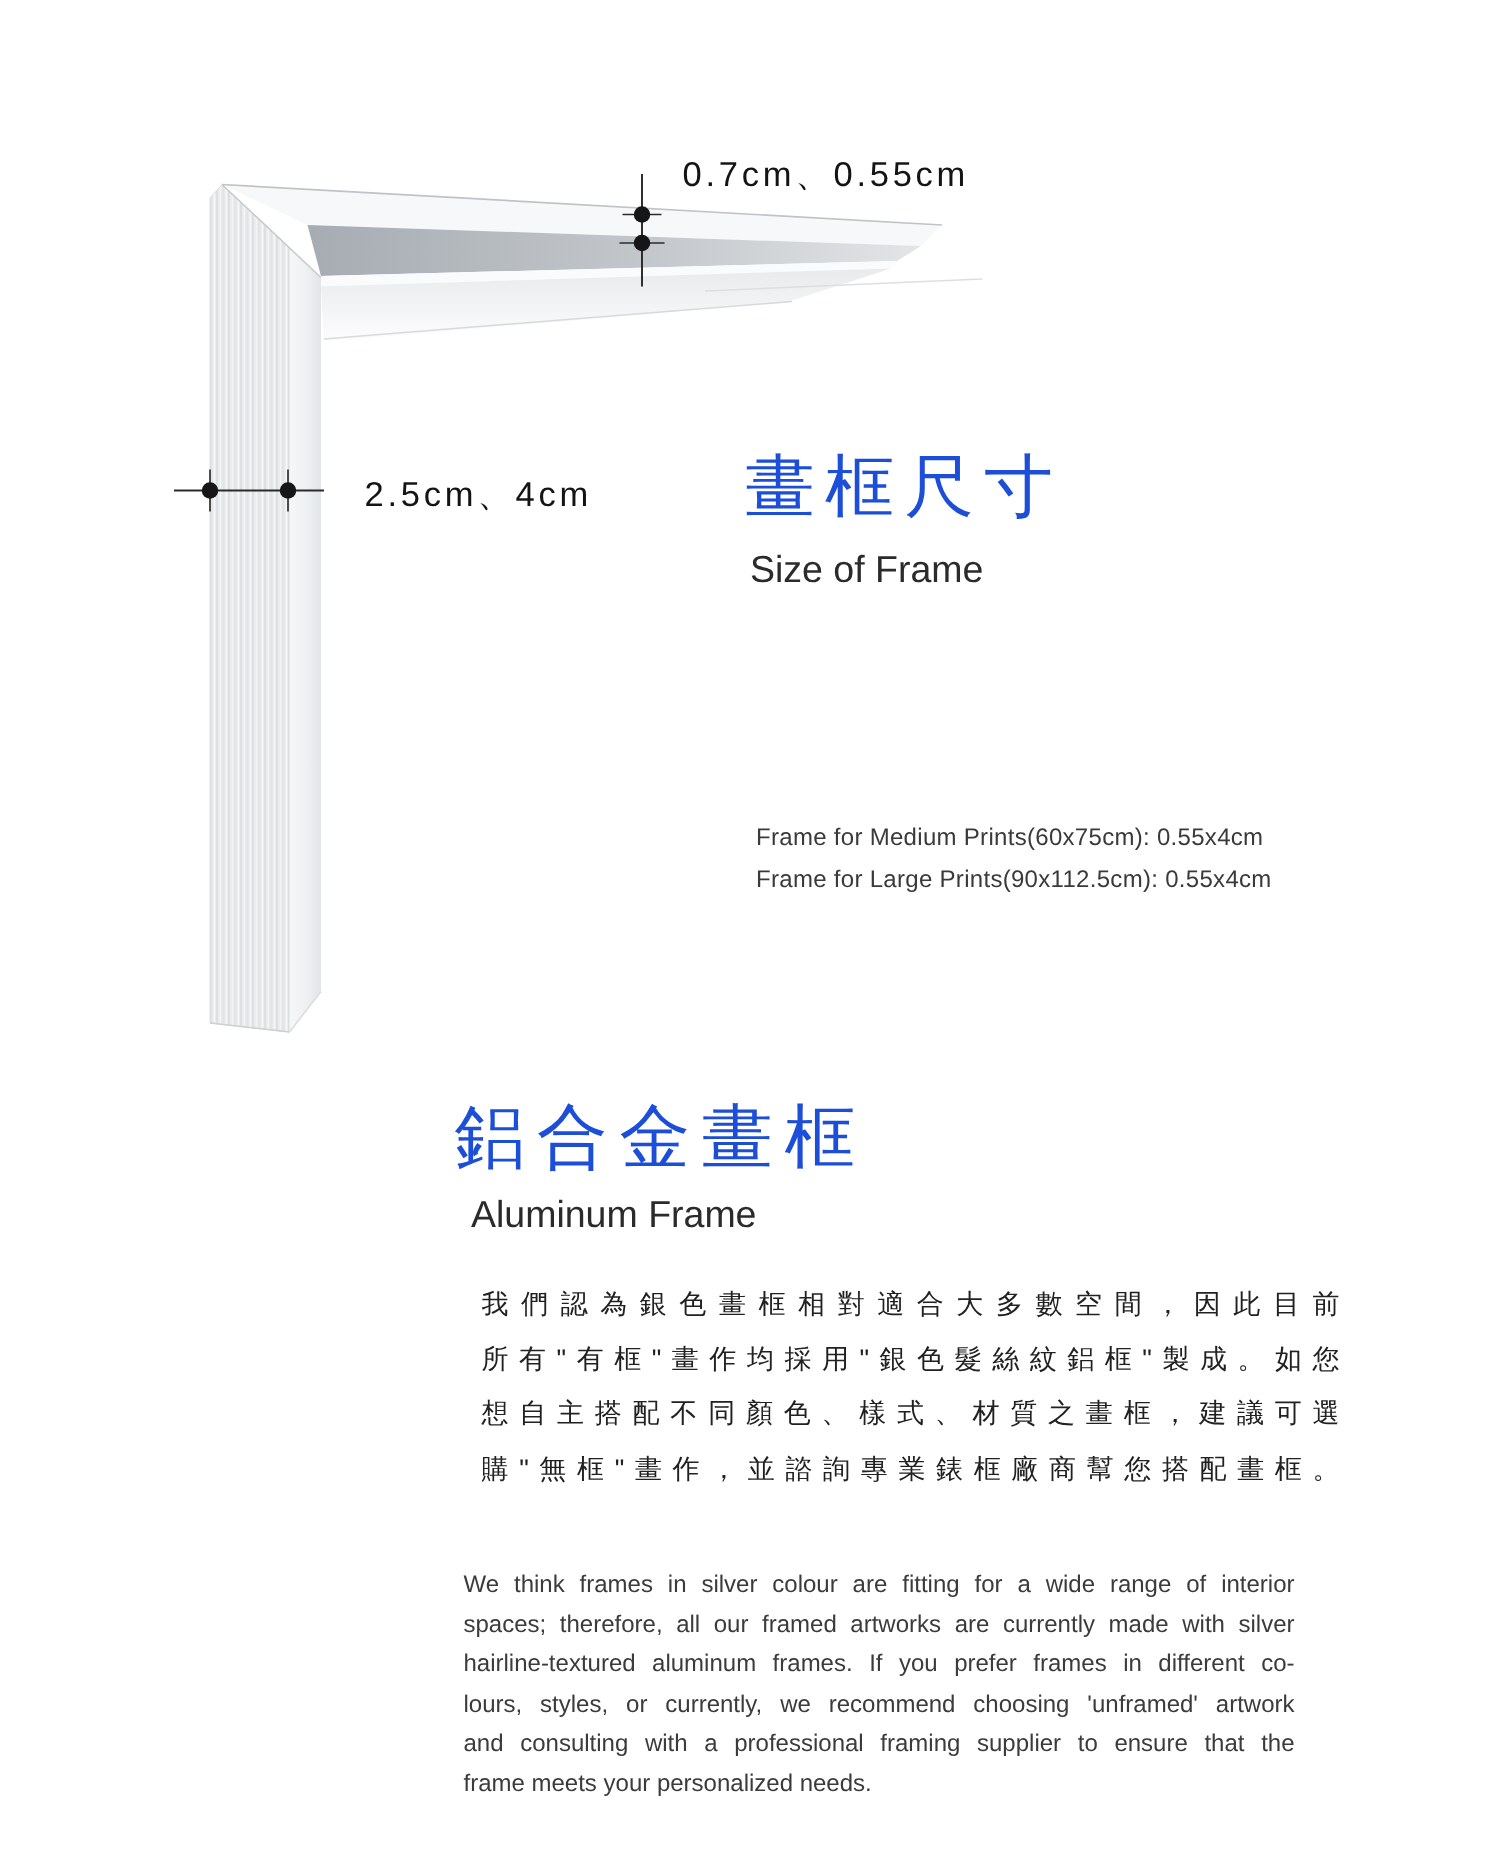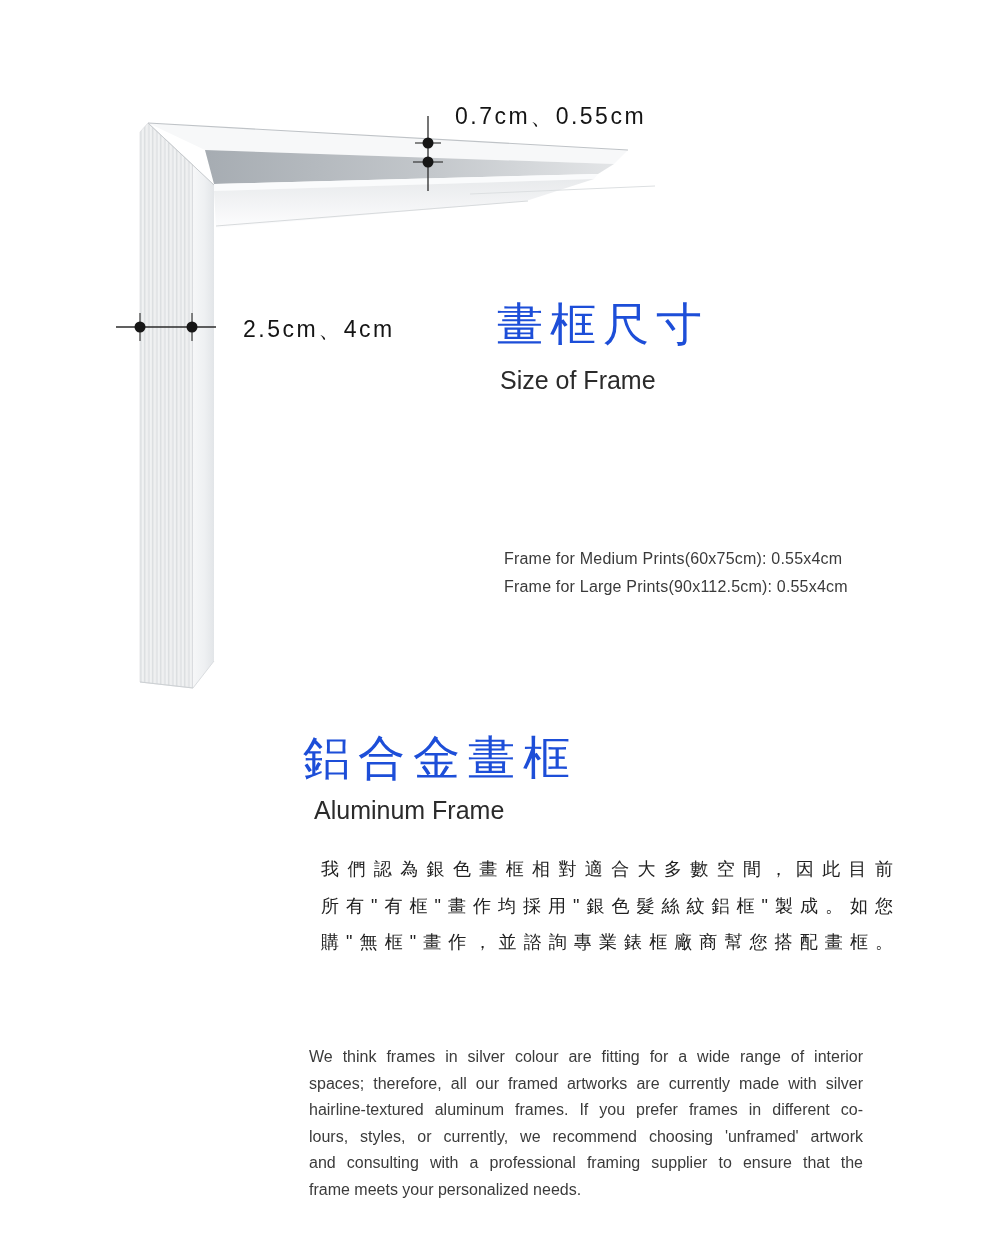--- a/index.html
+++ b/index.html
@@ -103,20 +103,21 @@
     <div class="en-size-line">Frame for Medium Prints(60x75cm): 0.55x4cm</div>
     <div class="en-size-line">Frame for Large Prints(90x112.5cm): 0.55x4cm</div>
   </div>
 
   <h1 class="zh-title alu-title">鋁合金畫框</h1>
   <div class="en-sub alu-sub">Aluminum Frame</div>
 
   <div class="cn-para">
     <div class="cn-line">我們認為銀色畫框相對適合大多數空間，因此目前</div>
     <div class="cn-line">所有"有框"畫作均採用"銀色髮絲紋鋁框"製成。如您</div>
+    <div class="cn-line">想自主搭配不同顏色、樣式、材質之畫框，建議可選</div>
     <div class="cn-line">購"無框"畫作，並諮詢專業錶框廠商幫您搭配畫框。</div>
   </div>
 
   <div class="en-para">
     <div class="en-line">We think frames in silver colour are fitting for a wide range of interior</div>
     <div class="en-line">spaces; therefore, all our framed artworks are currently made with silver</div>
     <div class="en-line">hairline-textured aluminum frames. If you prefer frames in different co-</div>
     <div class="en-line">lours, styles, or currently, we recommend choosing 'unframed' artwork</div>
     <div class="en-line">and consulting with a professional framing supplier to ensure that the</div>
     <div class="en-line">frame meets your personalized needs.</div>

